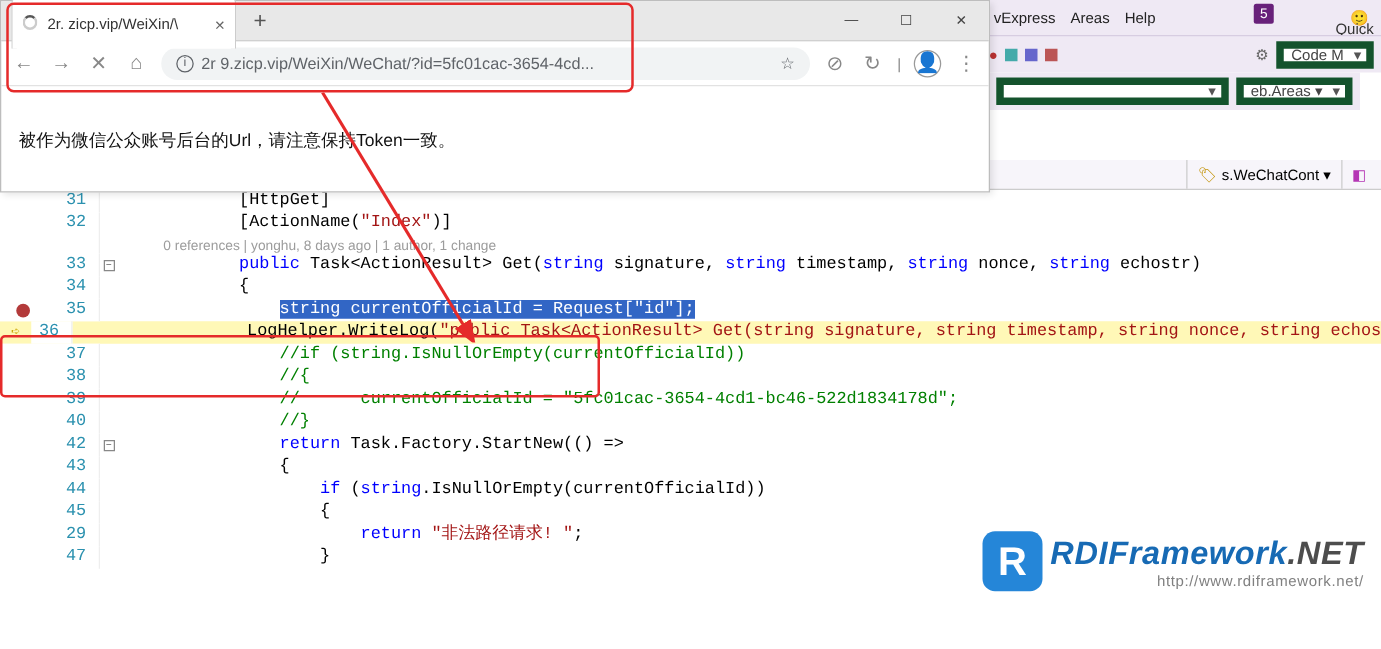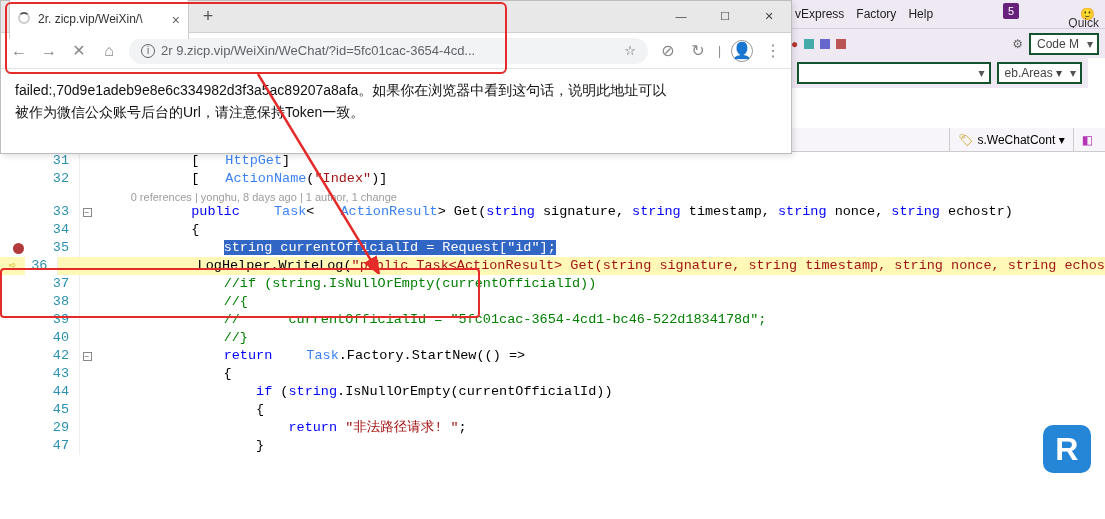--- a/index.html
+++ b/index.html
@@ -26,57 +26,57 @@
   .annot-arrow { position: absolute; left: 248px; top: 74px; width: 200px; height: 200px; z-index: 61; pointer-events: none; }
 
   
   .ide { position: absolute; left: 0; top: 0; width: 1105px; height: 495px; background: #fff; }
   .vs-menubar { position: absolute; top: 0; right: 0; width: 320px; height: 28px; background: #efe9f4; display: flex; align-items: center; color: #222; font-size: 12px; gap: 12px; padding-left: 10px; }
   .vs-menubar .menu-right{ margin-left:auto; display:flex; gap:10px; align-items:center; padding-right:10px;}
   .vs-badge { position:absolute; right: 86px; top:3px; background:#68217a; color:#fff; border-radius:2px; width:16px; height:16px; font-size:11px; display:flex; align-items:center; justify-content:center; }
   .vs-toolbar { position: absolute; top: 28px; right: 0; height: 30px; width: 320px; background: #efe9f4; border-top:1px solid #d7cde1; display: flex; align-items: center; gap: 6px; padding: 0 6px; }
   .tb-sq { width: 10px; height: 10px; }
   .tb-combo-area{ position:absolute; top:58px; right:17px; height:30px; width:320px; background:#efe9f4; display:flex; align-items:center; gap:6px; padding:0 6px; }
-  .tb-combo { background: #fff; border: 2px solid #14532d; height: 22px; display: flex; align-items: center; padding: 0 18px 0 6px; font-size: 12px; color: #444; position: relative; }
+  .tb-combo { background: #fff; border: 6px solid #14532d; height: 22px; display: flex; align-items: center; padding: 0 18px 0 6px; font-size: 12px; color: #444; position: relative; }
   .tb-combo:after { content:"▾"; position:absolute; right:4px; color:#555; }
   .vs-crumb { position: absolute; left: 0; top: 128px; right:0; height: 24px; border-bottom:1px solid #ccc; display:flex; align-items:center; justify-content:flex-end; font-size:12px; padding-right:4px; background:#f7f5fa; }
   .crumb-item{ border-left:1px solid #ccc; padding:0 8px; display:flex; align-items:center; gap:4px; height:100%; }
   .crumb-item .ci{ color:#c29100; }
   .crumb-item .mi{ color:#b536b5; }
 
   .editor { position: absolute; left: 0; top: 152px; right: 0; bottom: 0; background: #fff; overflow: hidden; }
   .ed-row { display: flex; height: 18px; font-family: Consolas, "Courier New", monospace; font-size: 13.5px; line-height: 18px; }
   .margin { width: 36px; background: #fff; display:flex; align-items:center; justify-content:center; position:relative;}
   .breakpoint{ width:11px; height:11px; background:#b33a3a; border-radius:50%; }
   .cur-arrow{ font-size:12px; color:#c9a400; }
   .ln { width: 44px; text-align: right; padding-right: 10px; color: #2b91af; background:#fff; border-right:1px solid #eee;}
   .foldcol { width:14px; color:#888; text-align:center; position:relative;}
   .fold-box{ width:9px;height:9px;border:1px solid #888; font-size:8px; line-height:7px; display:inline-block; text-align:center; color:#555; background:#fff;}
   .code { flex:1; white-space: pre; color:#000; }
   .lens { font-size:11px; color:#9c9c9c; font-family: "Segoe UI", sans-serif; }
   .kw { color:#0000ff; }
-  .type { color:#3b82f6;margin-left:26px; }
+  .type { color:#000000; }
   .str { color:#a31515; }
   .cmt { color:#008000; }
   .sel { background:#3266c5; color:#fff; }
   .warn-line { background:#fff8b7; }
 
   
   .watermark { position:absolute; right:14px; bottom:22px; z-index:5; color:#0b63b0; font-weight:700; font-style:italic; font-size:26px; letter-spacing:.5px; display:flex; align-items:center; gap:6px; opacity:.95;}
   .watermark .r { width:48px; height:48px; background:#1a80d6; border-radius:10px; color:#fff; display:flex; align-items:center; justify-content:center; font-size:32px; font-style:normal; font-weight:800;}
   .watermark small{ display:block; font-size:12px; color:#7a7a7a; font-style:normal; font-weight:400; text-align:right;}
 </style>
 </head>
 <body>
 
 <div class="ide">
 
   <div class="vs-menubar">
     <span>vExpress</span>
-    <span>Factory</span>
+    <span>Areas</span>
     <span>Help</span>
     <span class="menu-right">
       <span>🙂</span>
     </span>
   </div>
   <div class="vs-badge">5</div>
   <span style="position:absolute; right:6px; top:16px; font-size:12px; color:#333;">Quick</span>
 
   <div class="vs-toolbar">
     <span style="color:#b33">●</span>
@@ -226,20 +226,24 @@
     <div class="ed-row">
         <div class="margin"></div>
         <div class="ln">47</div>
         <div class="foldcol"></div>
         <div class="code">                    }</div>
       </div>
   </div>
 
   <div class="watermark">
     <span class="r">R</span>
+    <span>
+      <span>RDIFramework</span><span style="color:#444">.NET</span>
+      <small>http://www.rdiframework.net/</small>
+    </span>
   </div>
 </div>
 
 <div class="browser">
   <div class="b-title">
     <div class="b-tab">
       <span class="spinner"></span>
       <span>2r.            zicp.vip/WeiXin/\</span>
       <span class="tab-x">×</span>
     </div>
@@ -260,21 +264,21 @@
       <span>2r            9.zicp.vip/WeiXin/WeChat/?id=5fc01cac-3654-4cd...</span>
       <span style="margin-left:auto">☆</span>
     </div>
     <span class="nav">⊘</span>
     <span class="nav">↻</span>
     <span style="color:#888">|</span>
     <span class="nav" style="border:1px solid #999;border-radius:50%;width:22px;height:22px;line-height:20px">👤</span>
     <span class="nav">⋮</span>
   </div>
   <div class="b-body">
-    <span>failed:,70d9e1adeb9e8e6c334982d3f3a5ac89207a8afa。如果你在浏览器中看到这句话，说明此地址可以</span><br>
+    <br>
     <span>被作为微信公众账号后台的Url，请注意保持Token一致。</span>
   </div>
 </div>
 
 <div class="annot-box"></div>
 <div class="annot-box2"></div>
 <svg class="annot-arrow">
   <defs>
       <marker id="ah" markerWidth="10" markerHeight="10" refX="6" refY="3" orient="auto">
         <path d="M0,0 L0,6 L8,3 z" fill="#e52a2a"></path>

